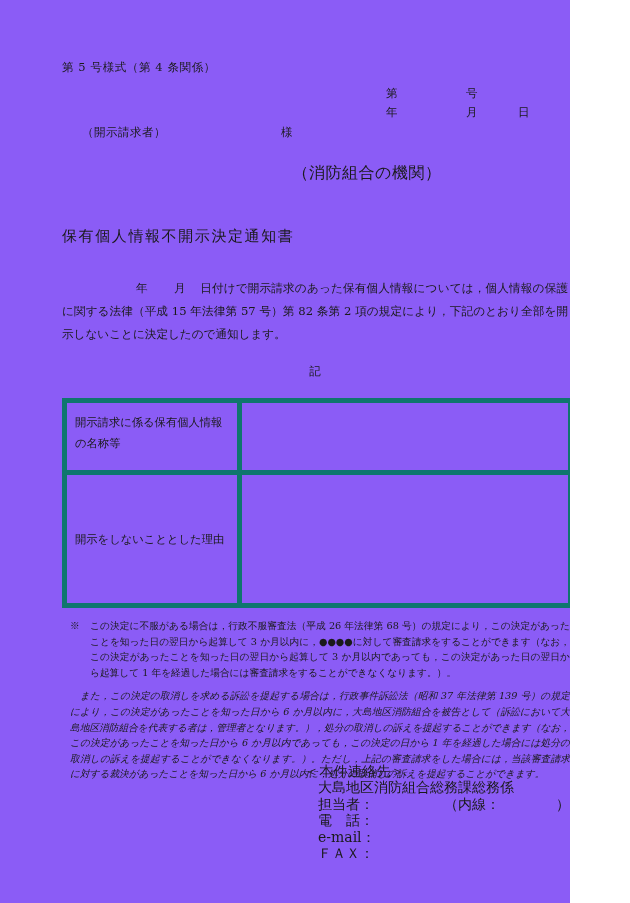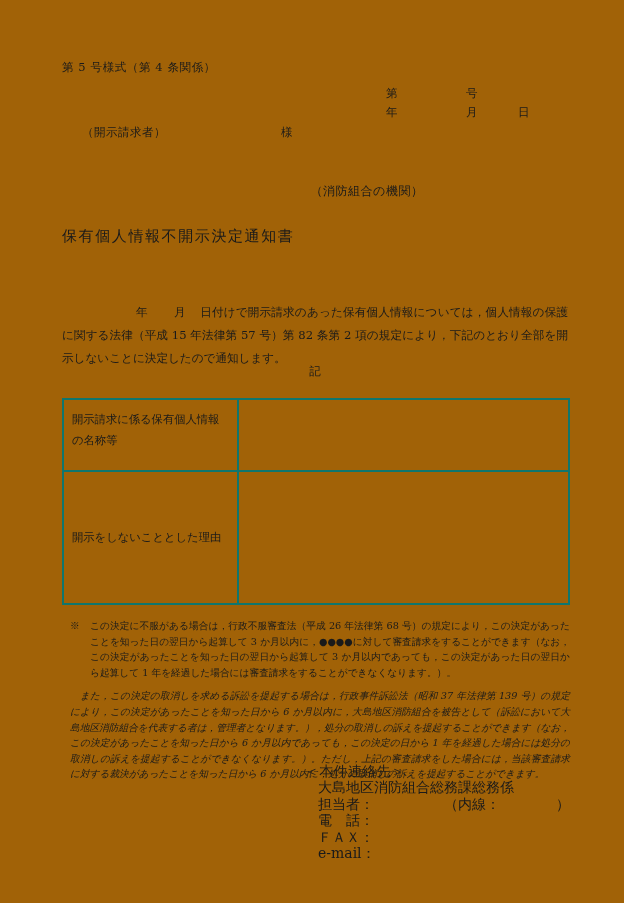--- a/index.html
+++ b/index.html
@@ -6,23 +6,23 @@
     margin: 0;
     padding: 0;
     background: #ffffff;
   }
   body {
     font-family: "DejaVu Serif", "Liberation Serif", serif;
     color: #1a1a1a;
   }
   .page {
     position: relative;
-    width: 624px;
+    width: 570px;
     height: 903px;
-    background: #a16207;
+    background: #8b5cf6;
     overflow: hidden;
     box-sizing: border-box;
   }
   .sheet {
     position: absolute;
     left: 62px;
     top: 0;
     width: 506px;
     height: 903px;
   }
@@ -72,25 +72,24 @@
     white-space: nowrap;
   }
 
   .issuer {
     position: absolute;
     top: 163px;
     left: 0;
     right: 0;
     text-align: center;
     padding-left: 104px;
-    font-size: 12px;
+    font-size: 16px;
     letter-spacing: 0.5px;
     white-space: nowrap;
     box-sizing: border-box;
-    margin-top: 20px;
   }
 
   .doc-title {
     position: absolute;
     top: 227px;
     left: 0;
     right: 0;
     text-align: left;
     font-size: 15px;
     letter-spacing: 1.6px;
@@ -100,21 +99,20 @@
   
   .body-text {
     position: absolute;
     top: 277px;
     left: 0;
     width: 506px;
     font-size: 11.6px;
     line-height: 23px;
     text-align: justify;
     text-justify: inter-character;
-    margin-top: 24px;
   }
   .body-text .lead-blanks {
     display: inline-block;
     width: 74px;
   }
   .blank-ja {
     display: inline-block;
     width: 38px;
   }
   .blank-ja-last {
@@ -134,21 +132,21 @@
   
   .form-table {
     position: absolute;
     top: 398px;
     left: 0;
     width: 506px;
     border-collapse: collapse;
     table-layout: fixed;
   }
   .form-table td {
-    border: 2px solid #0f766e;
+    border: 5px solid #0f766e;
     font-size: 11.3px;
     line-height: 21px;
     vertical-align: middle;
     padding: 4px 8px;
     box-sizing: border-box;
   }
   .cell-label { width: 175px; }
   .cell-value { width: 331px; }
   .row-1 .cell-label,
   .row-1 .cell-value { height: 72px; vertical-align: top; padding-top: 9px; }
@@ -257,18 +255,18 @@
 
     <div class="contact">
       <div class="contact-title">＜本件連絡先＞</div>
       <div class="contact-line">大島地区消防組合総務課総務係</div>
       <div class="contact-row">
         <span>担当者：</span>
         <span class="contact-ext-open">（内線：</span>
         <span class="contact-ext-close">）</span>
       </div>
       <div class="contact-line">電　話：</div>
+      <div class="contact-line contact-mono">e-mail：</div>
       <div class="contact-line">ＦＡＸ：</div>
-      <div class="contact-line contact-mono">e-mail：</div>
     </div>
 
   </div>
 </div>
 
 </body></html>

